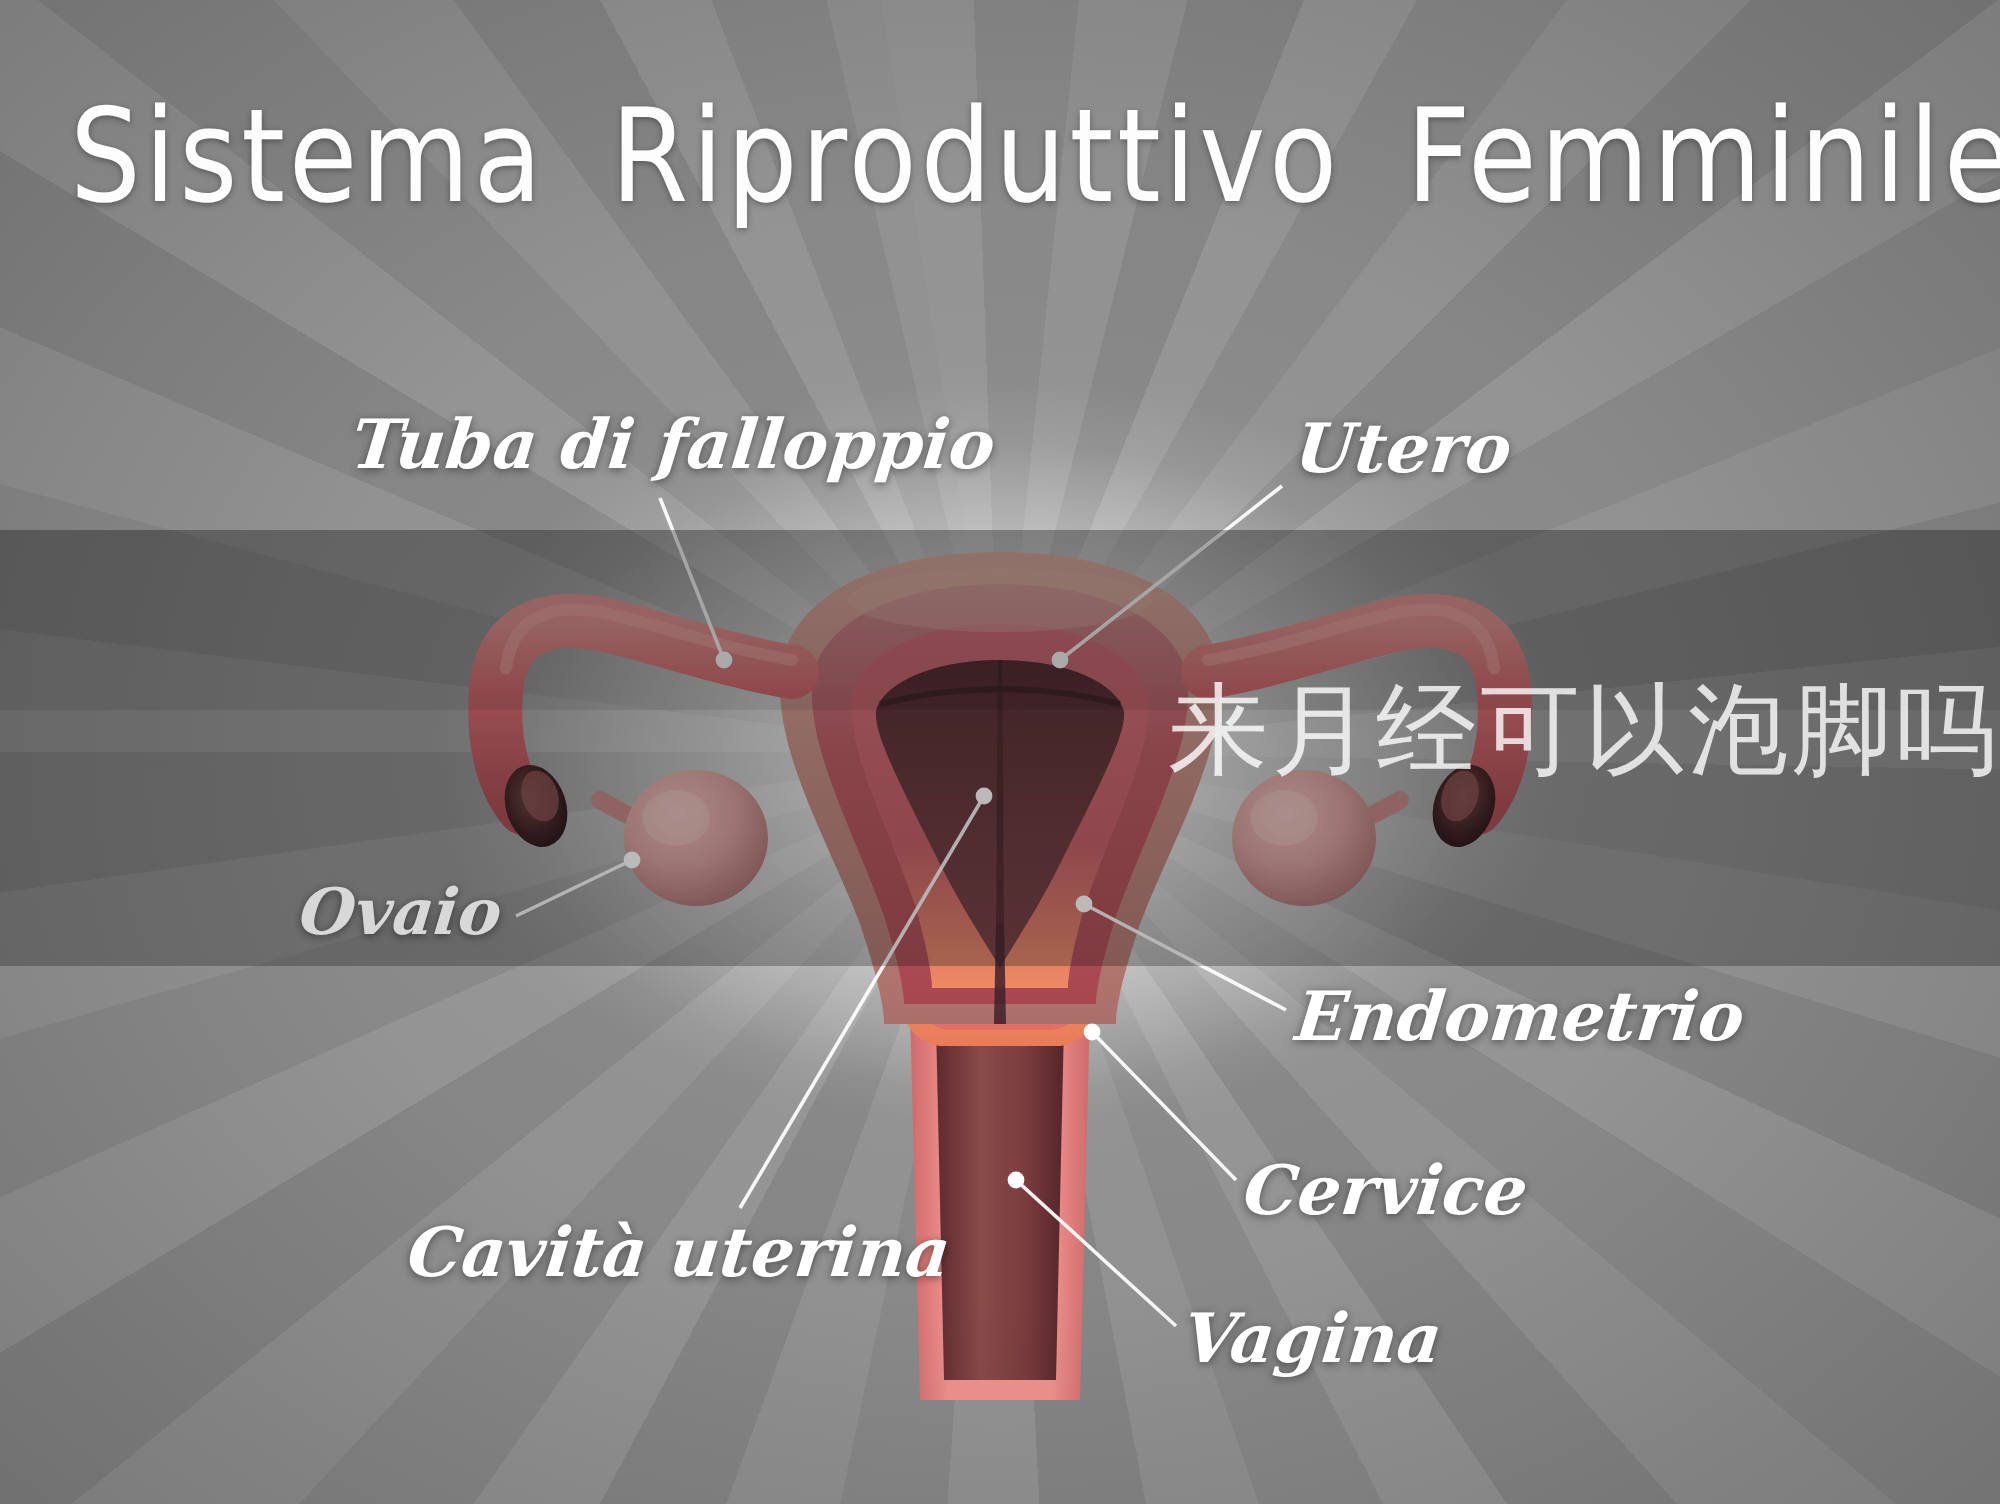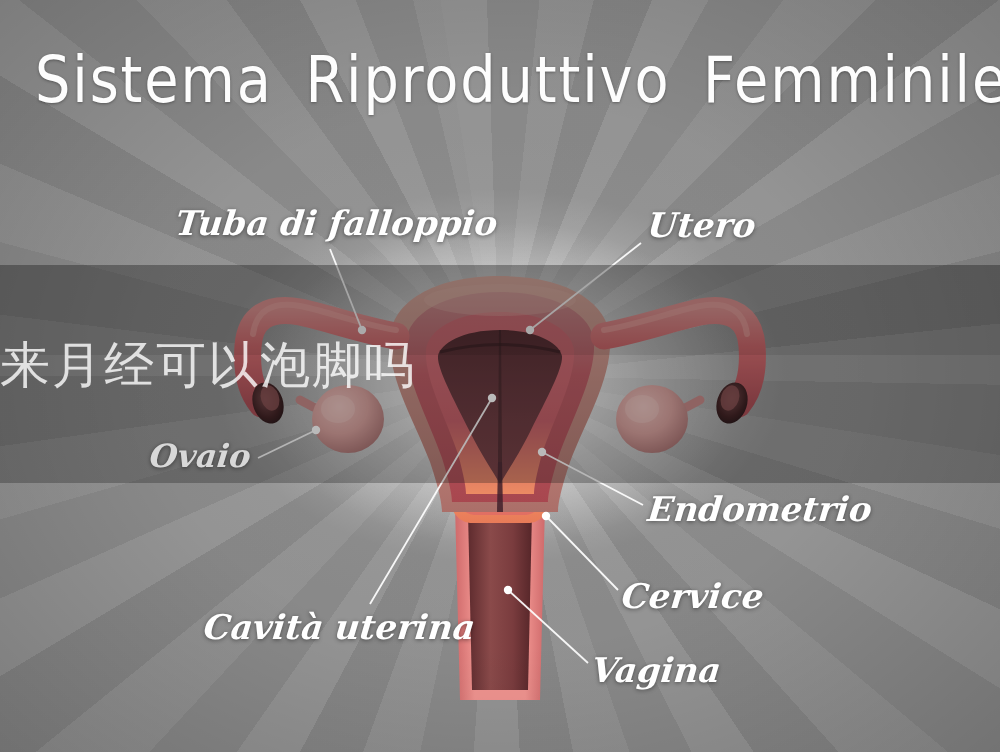--- a/index.html
+++ b/index.html
@@ -99,21 +99,21 @@
     width: 1000px;
     background: rgba(25,25,25,0.33);
   }
   .band-top    { top: 265px; height: 90px; background: rgba(20,20,20,0.36); }
   .band-bottom { top: 355px; height: 128px; background: rgba(25,25,25,0.30); }
 
   .overlay-text {
     position: absolute;
     left: 0; right: 0;
     top: 332px;
-    text-align: left;
+    text-align: right;
     font-family: "DejaVu Sans", sans-serif;
     font-size: 50px;
     font-weight: 400;
     color: rgba(255,255,255,0.80);
     letter-spacing: 2px;
     white-space: nowrap;
   }
 
   
   #anatomy { position: absolute; left: 0; top: 0; }

